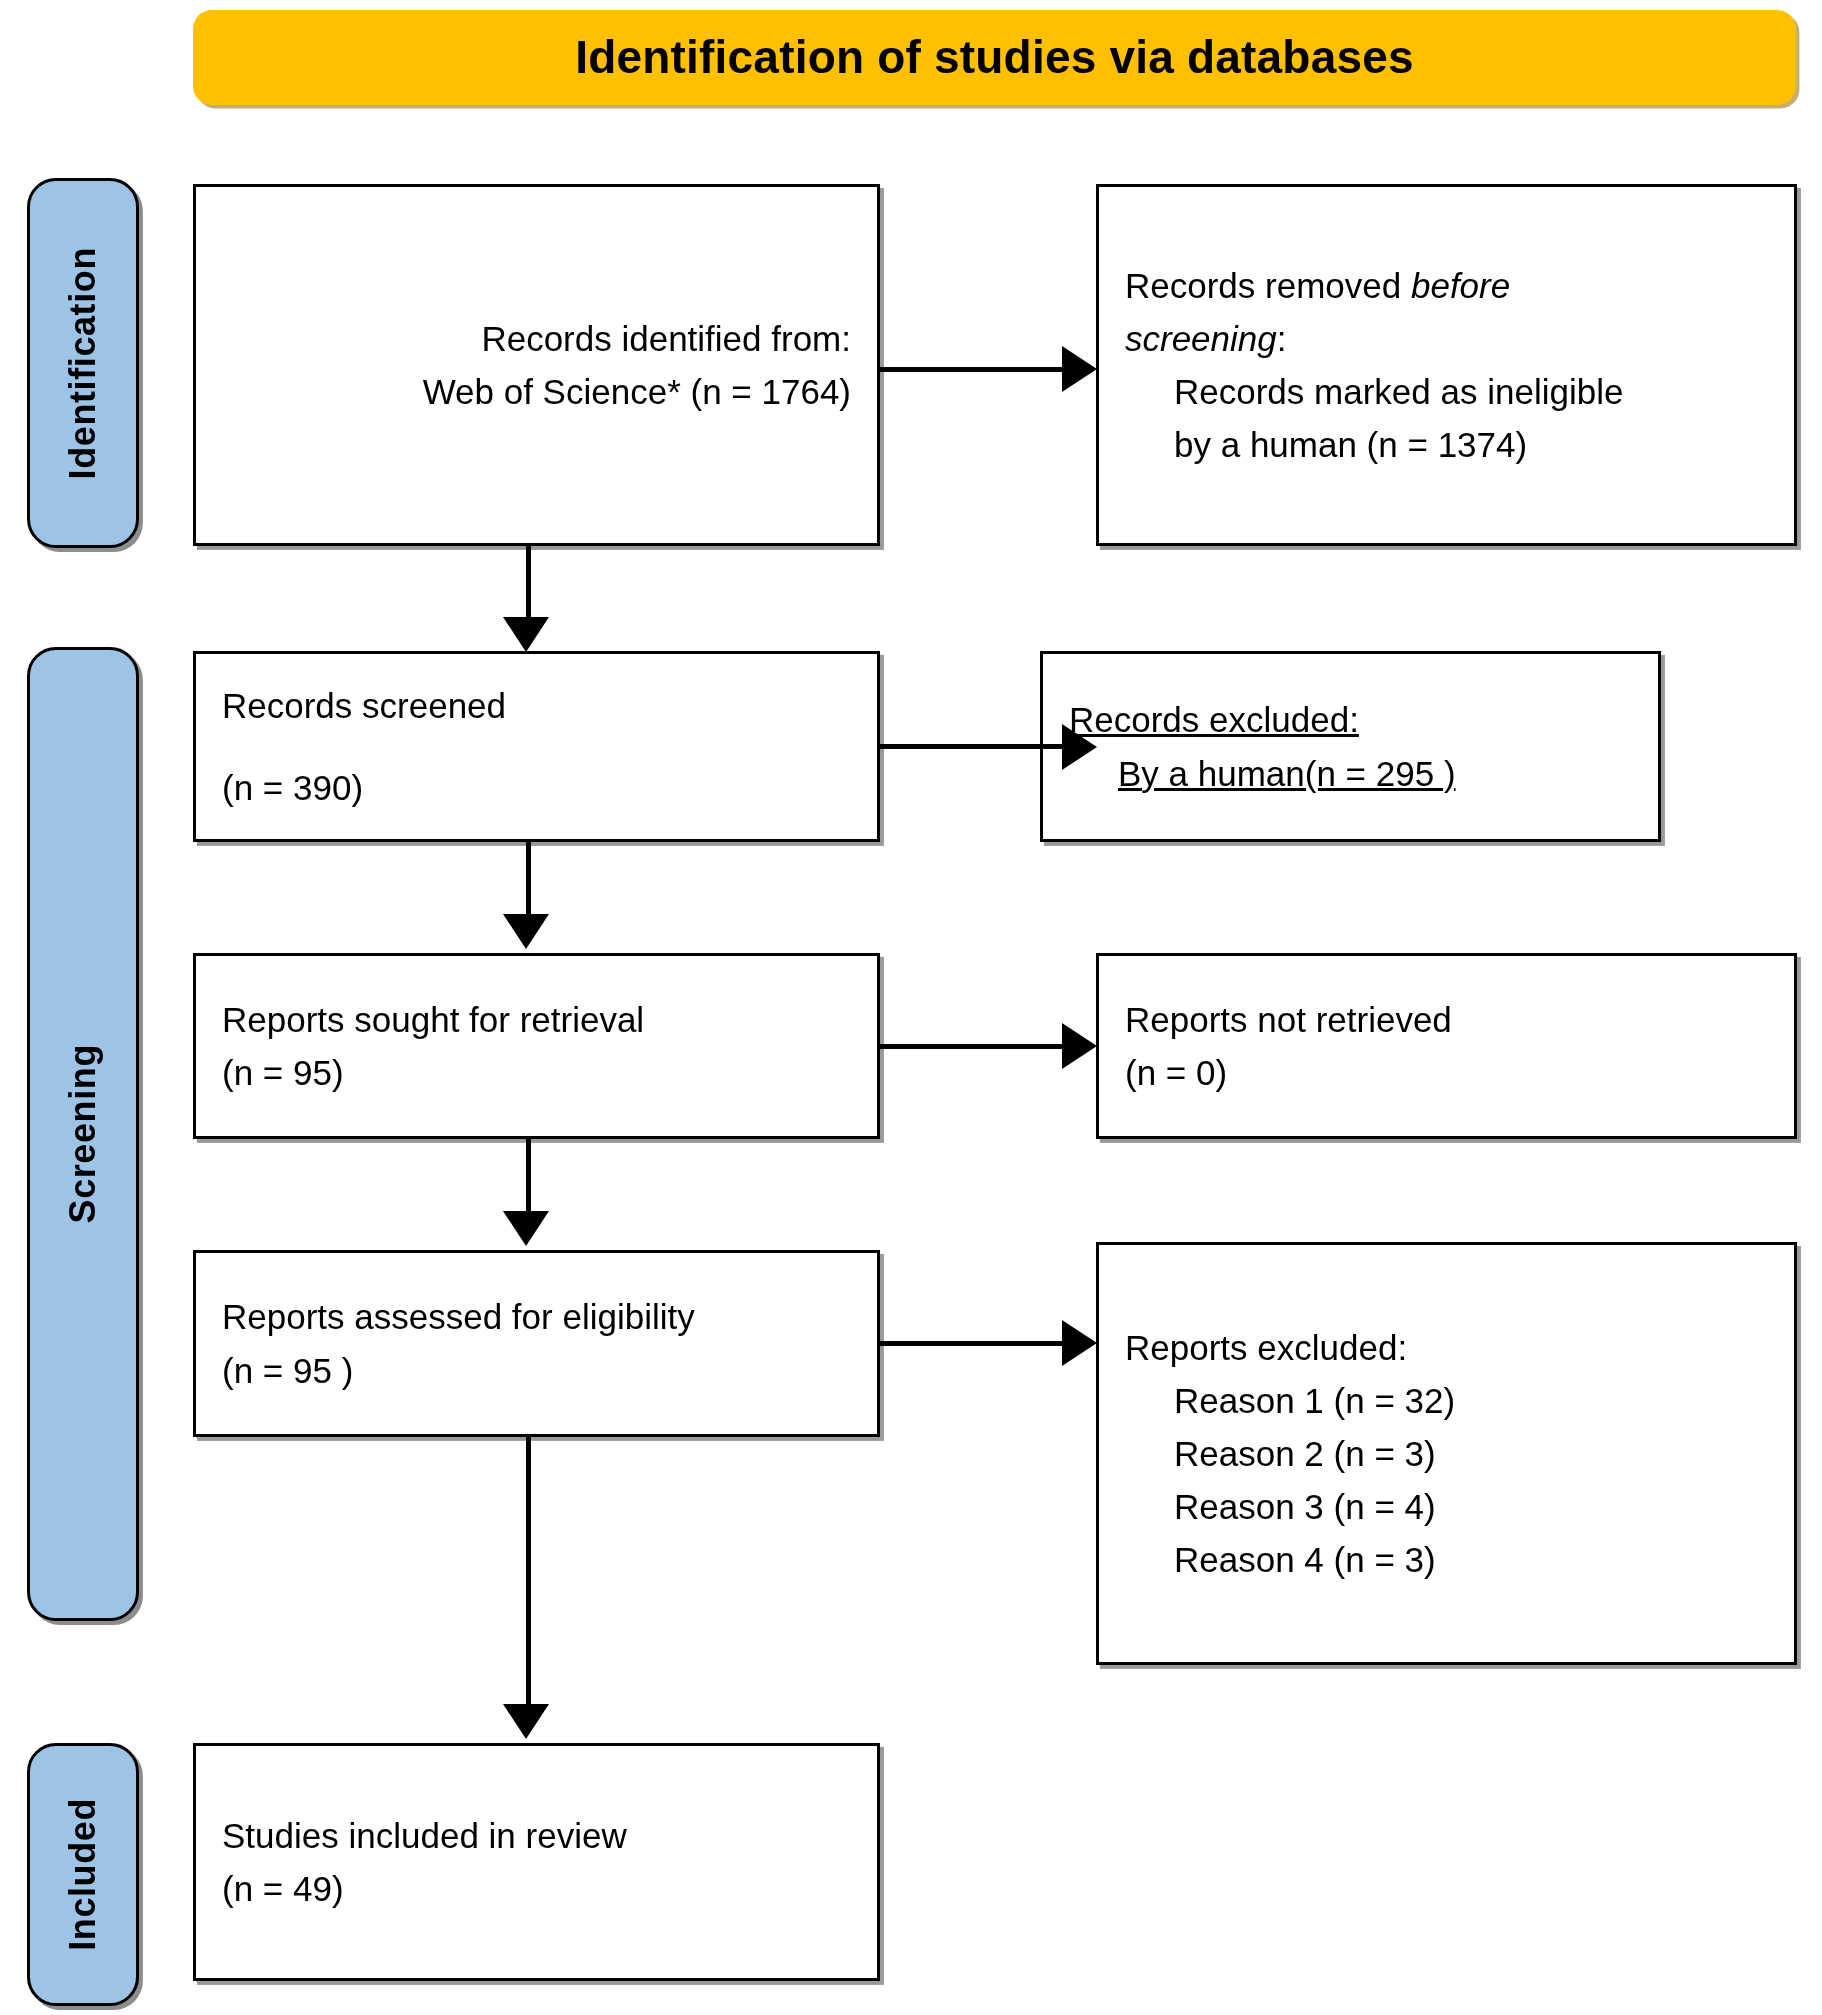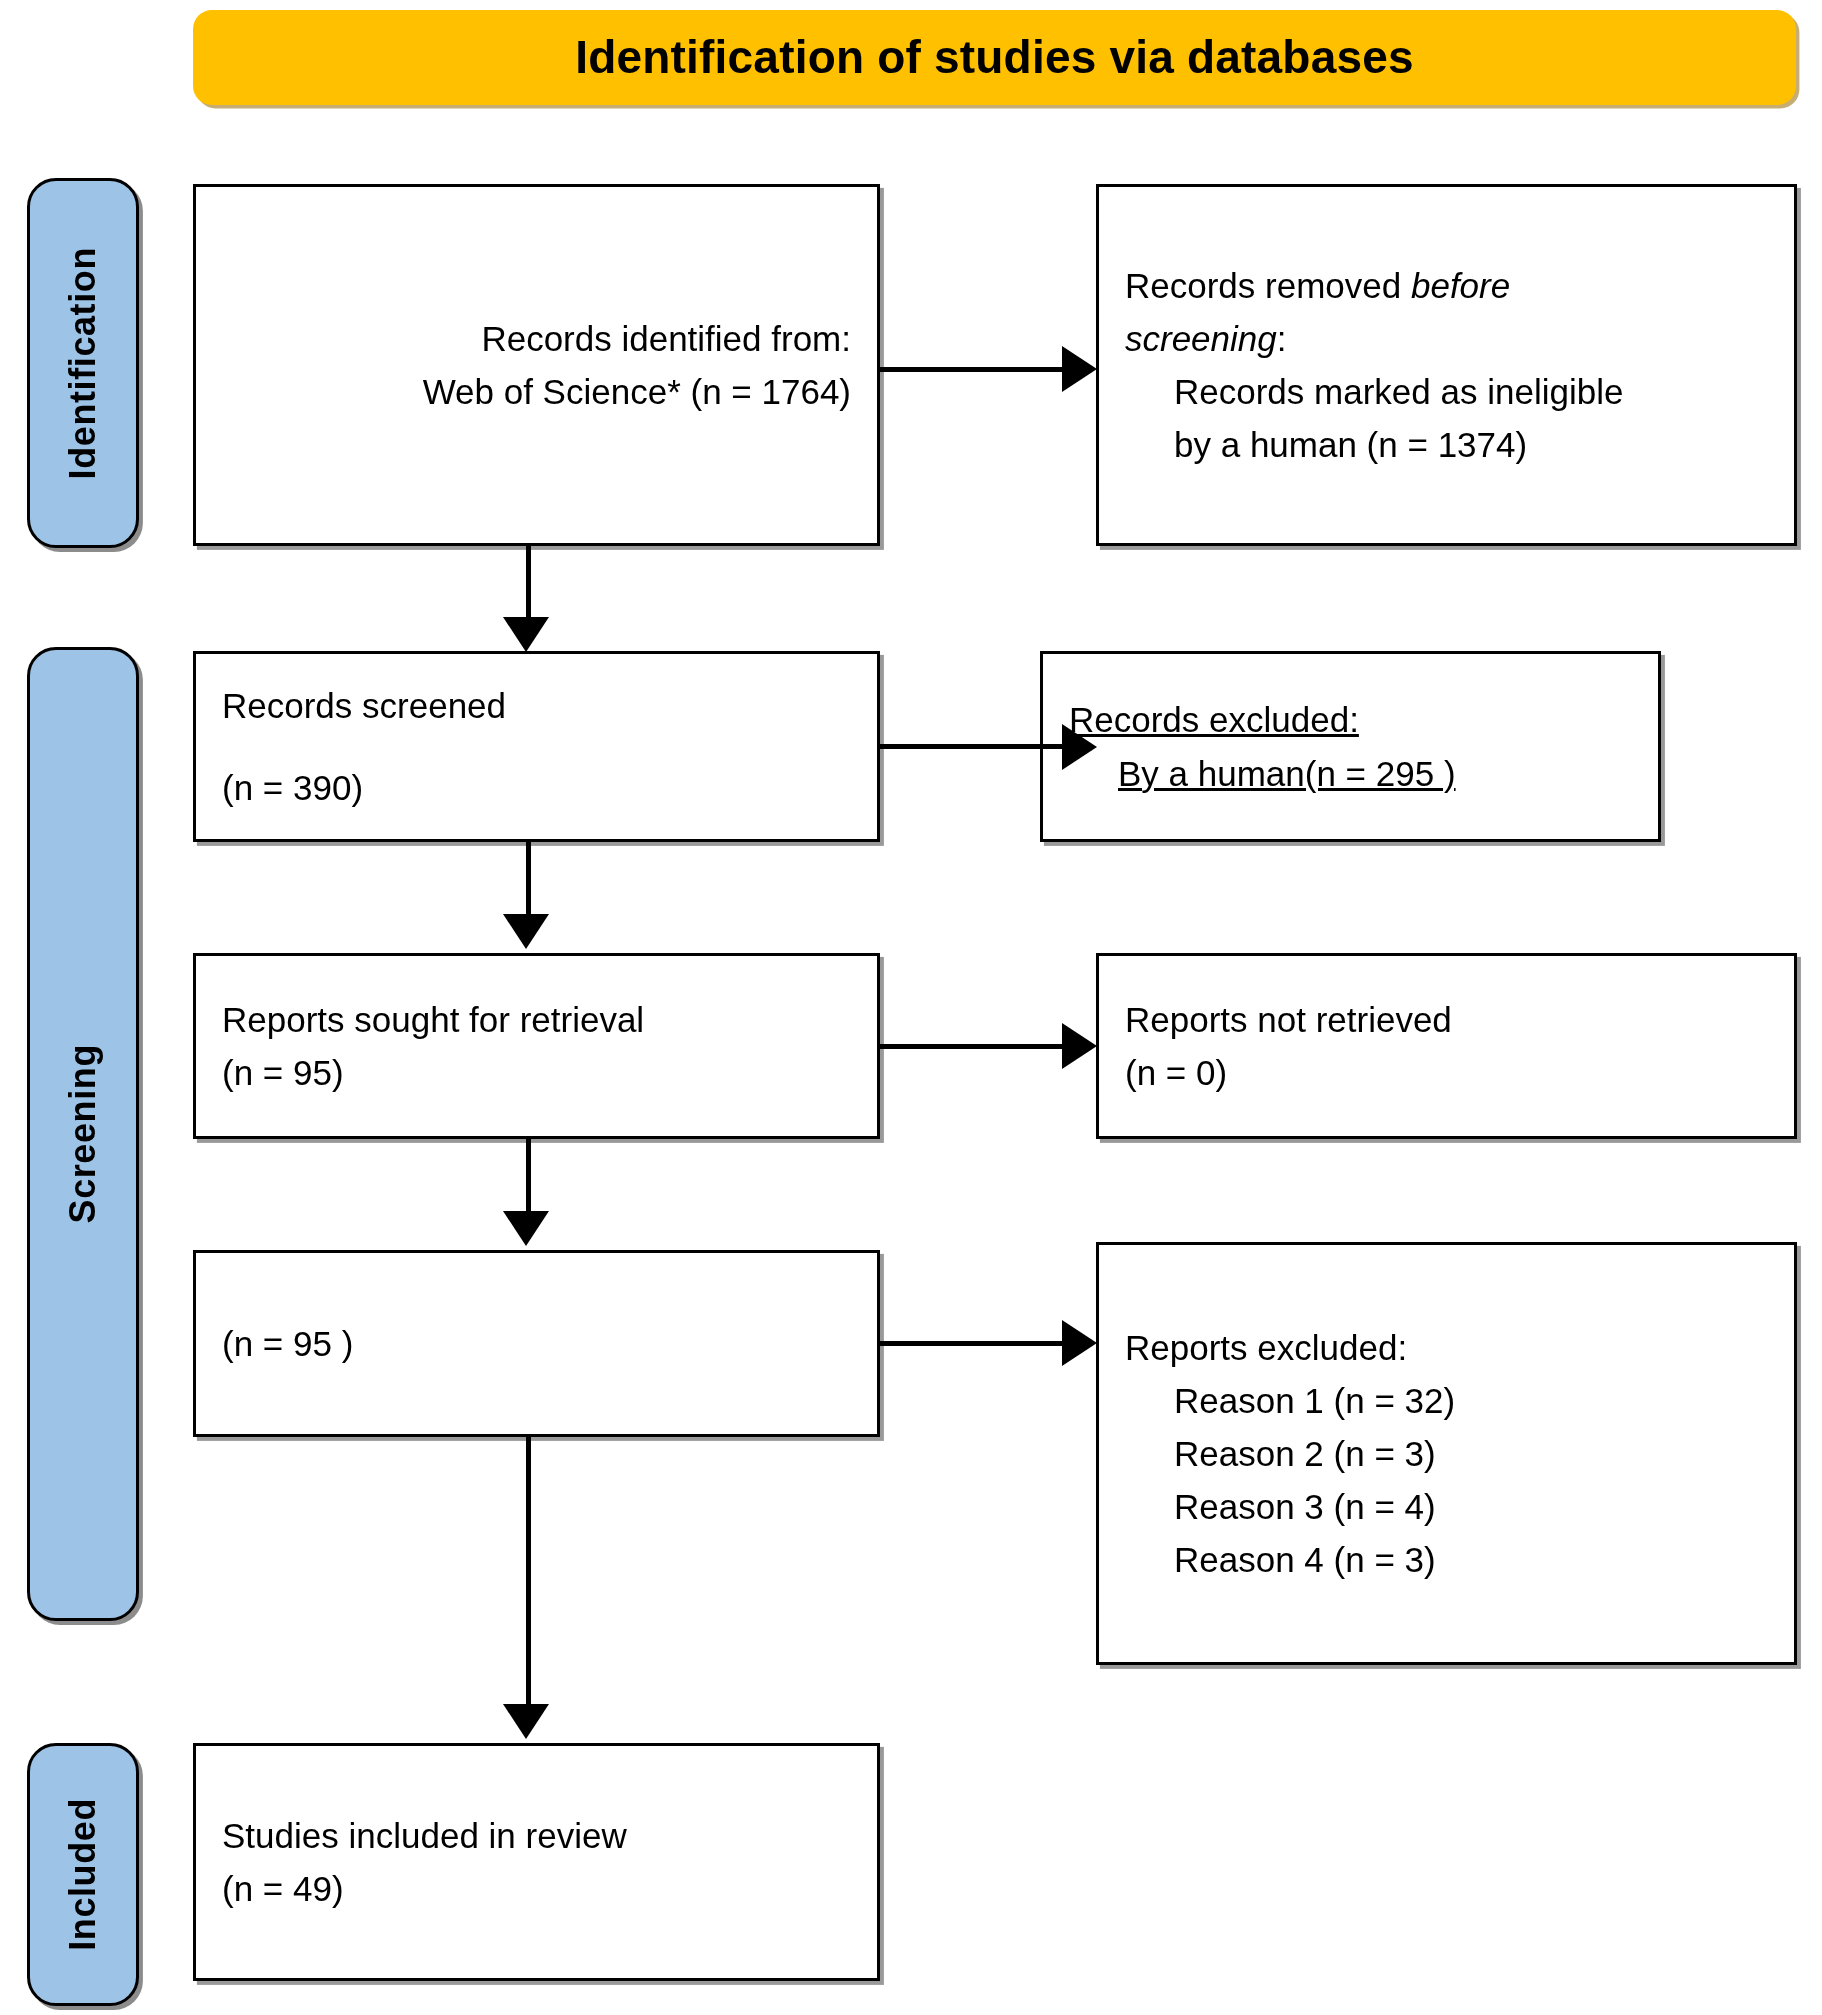--- a/index.html
+++ b/index.html
@@ -200,20 +200,21 @@
     <p>Reports sought for retrieval</p>
     <p>(n = 95)</p>
   </div>
 
   <div class="box" id="box-not-retrieved">
     <p>Reports not retrieved</p>
     <p>(n = 0)</p>
   </div>
 
   <div class="box" id="box-assessed">
+    <p>Reports assessed for eligibility</p>
     <p>(n = 95 )</p>
   </div>
 
   <div class="box" id="box-reasons">
     <p>Reports excluded:</p>
     <p class="indent">Reason 1 (n = 32)</p>
     <p class="indent">Reason 2 (n = 3)</p>
     <p class="indent">Reason 3 (n = 4)</p>
     <p class="indent">Reason 4 (n = 3)</p>
   </div>

